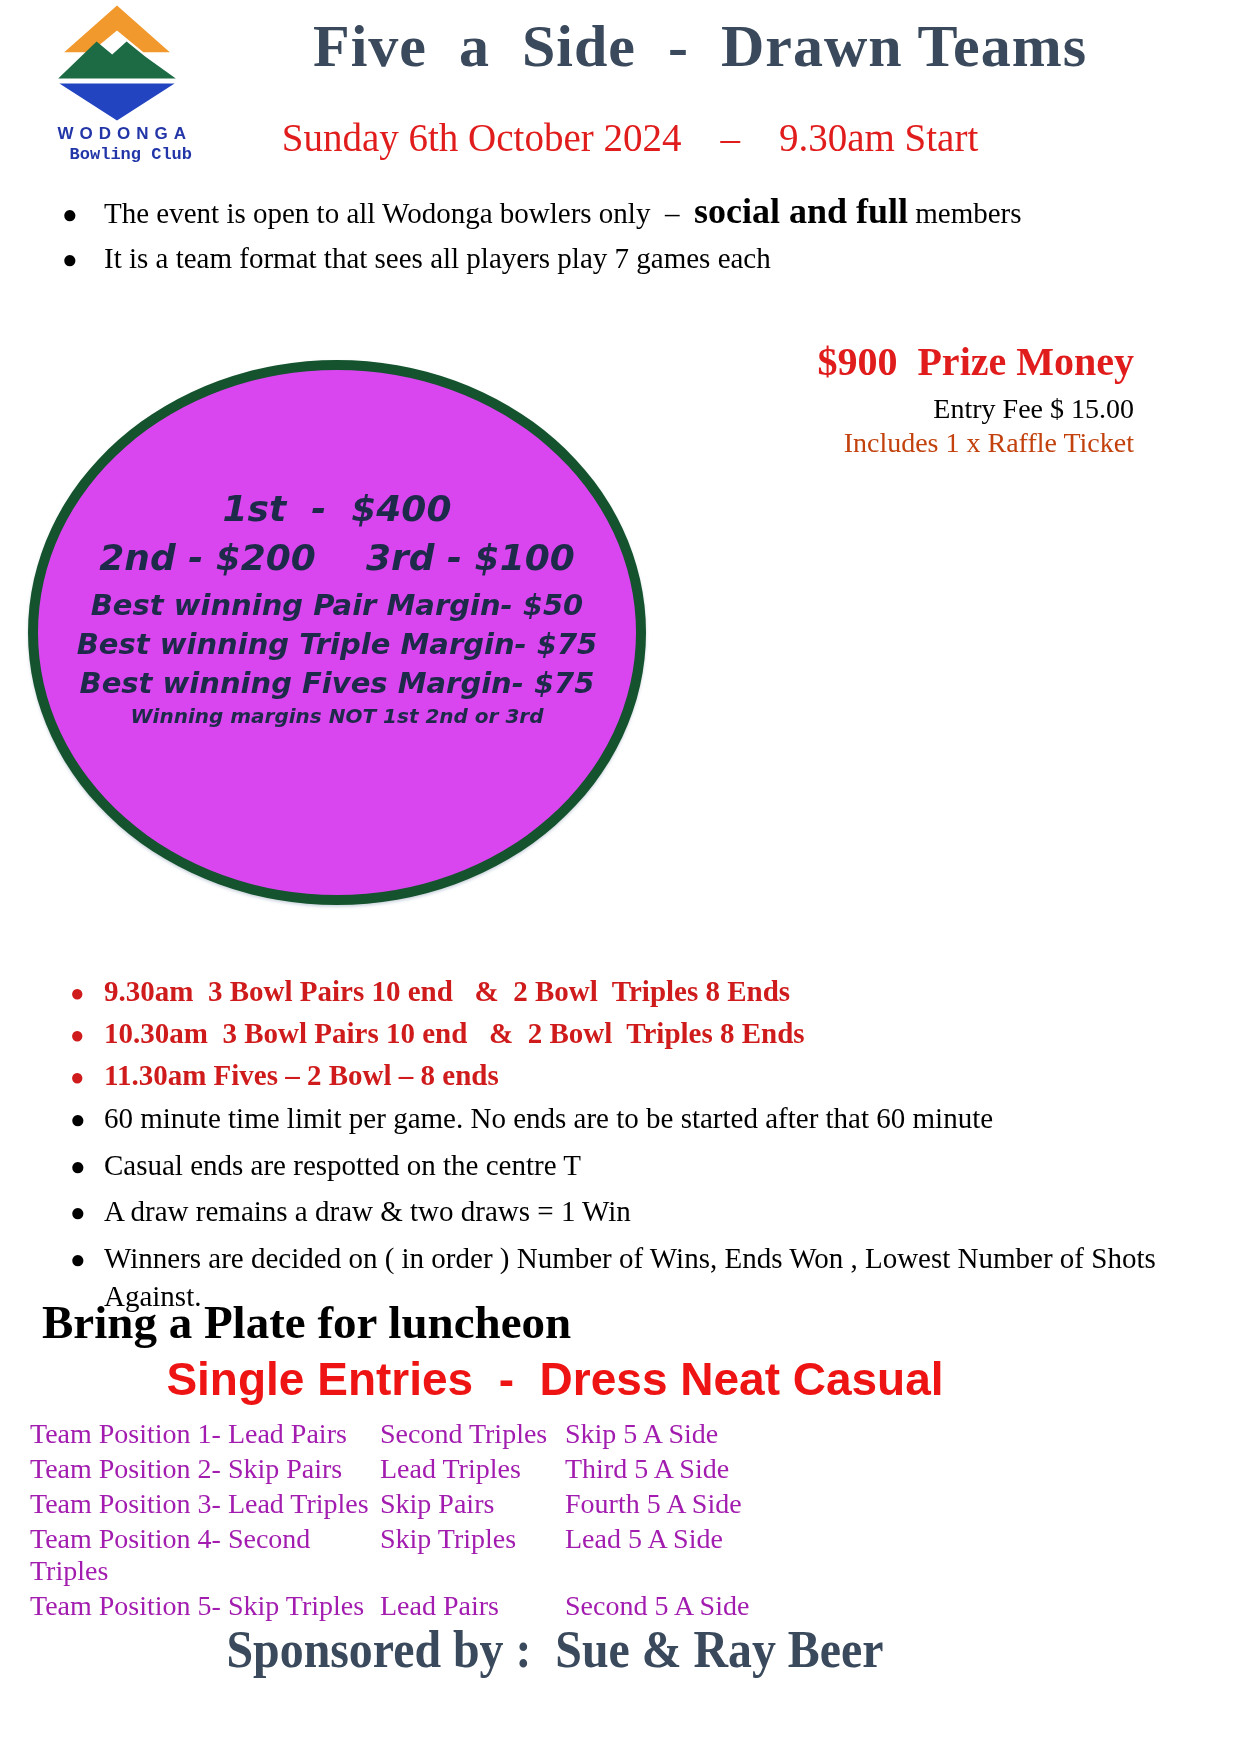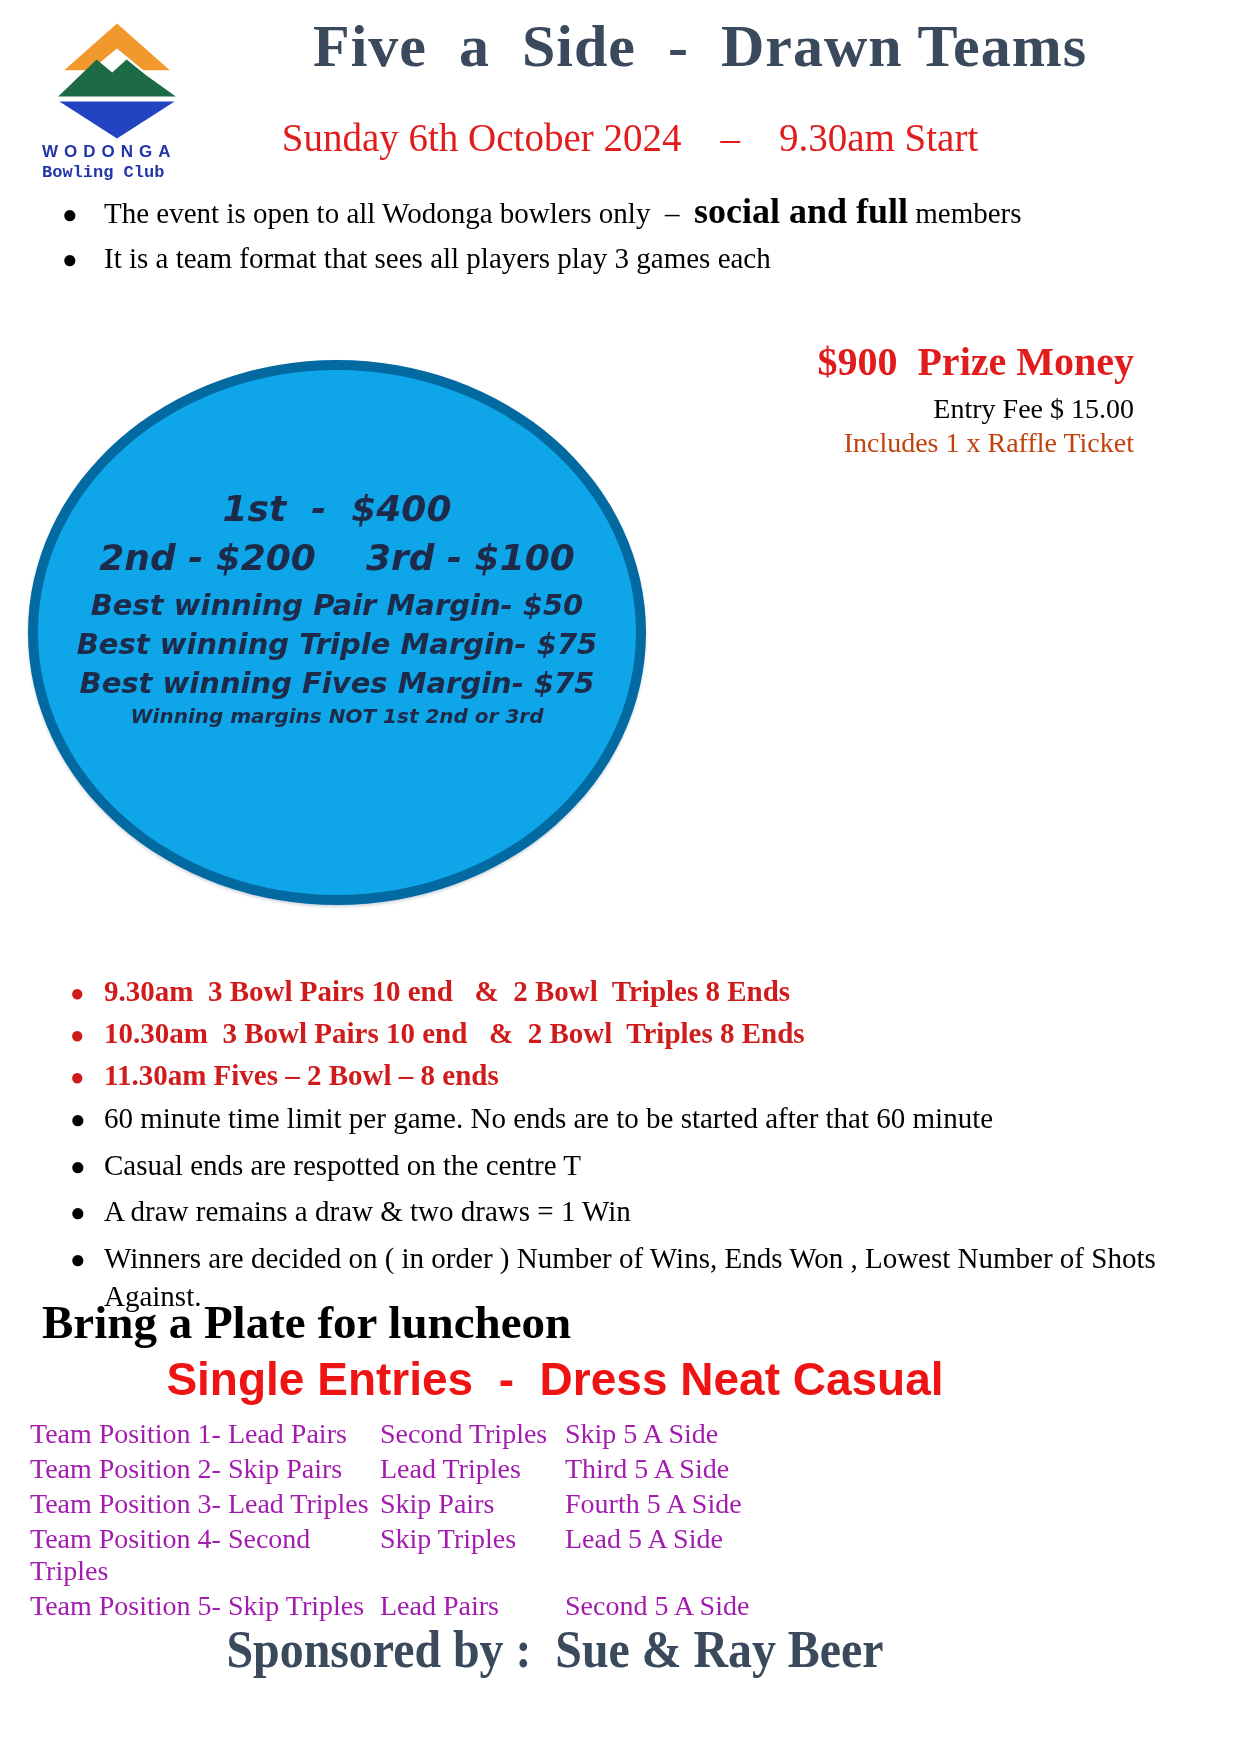--- a/index.html
+++ b/index.html
@@ -7,21 +7,21 @@
   .page {
     position: relative;
     width: 1240px; height: 1754px;
     margin: 0 auto;
     background: #ffffff;
     overflow: hidden;
   }
   .prewrap { white-space: pre-wrap; }
 
   
-  .logo-wrap { position: absolute; left: 42px; top: 22px; width: 150px; text-align: left; }
+  .logo-wrap { position: absolute; left: 42px; top: 4px; width: 150px; text-align: right; }
   .logo-svg { display: block; margin: 0 auto; }
   .logo-name { color: #2236a8; font-family: "Liberation Sans", sans-serif; font-weight: bold; font-size: 17px; letter-spacing: 6px; margin-top: 2px; }
   .logo-sub { color: #2236a8; font-family: Liberation Mono, monospace; font-weight: bold; font-size: 17px; margin-top: 1px; }
 
   .title {
     position: absolute; left: 170px; top: 12px; width: 1060px;
     font-size: 60px; font-weight: bold; color: #3a4a5c;
     letter-spacing: 1px; text-align: center;
   }
   .date-line {
@@ -39,22 +39,22 @@
   .prize-panel { position: absolute; left: 674px; top: 338px; width: 460px; text-align: right; }
   .prize-headline { font-size: 40px; font-weight: bold; color: #e11c1c; white-space: pre-wrap; }
   .prize-sub { font-size: 28px; color: #000; margin-top: 8px; }
   .prize-sub2 { font-size: 28px; color: #c2410c; margin-top: 2px; }
 
   
   .prize-ellipse {
     position: absolute; left: 28px; top: 360px;
     width: 618px; height: 545px;
     border-radius: 50%;
-    background: #0ea5e9;
-    border: 10px solid #0369a1;
+    background: #d946ef;
+    border: 10px solid #14532d;
     box-shadow: 0 2px 3px rgba(120,140,170,0.35);
   }
   .ellipse-text {
     position: absolute; left: 0; top: 118px; width: 100%;
     text-align: center; color: #1e2a4a;
     font-family: "DejaVu Sans", sans-serif; font-style: italic;
   }
   .el-line1 { font-size: 36px; font-weight: 600; margin-bottom: 8px; white-space: pre-wrap; }
   .el-line2 { font-size: 36px; font-weight: 600; margin-bottom: 10px; white-space: pre-wrap; }
   .el-line3 { font-size: 29px; font-weight: 600; margin-bottom: 5px; }
@@ -110,21 +110,21 @@
   <div class="title prewrap">Five  a  Side  -  Drawn Teams</div>
   <div class="date-line prewrap">Sunday 6th October 2024    –    9.30am Start</div>
 
   <div class="intro">
     <div class="bullet-row">
       <span class="marker">●</span>
       <span class="txt prewrap"><span>The event is open to all Wodonga bowlers only  –  </span><span class="b1-bold">social and full</span><span> members</span></span>
     </div>
     <div class="bullet-row">
       <span class="marker">●</span>
-      <span class="txt">It is a team format that sees all players play 3 games each</span>
+      <span class="txt">It is a team format that sees all players play 7 games each</span>
     </div>
   </div>
 
   <div class="prize-panel">
     <div class="prize-headline">$900  Prize Money</div>
     <div class="prize-sub">Entry Fee $ 15.00</div>
     <div class="prize-sub2">Includes 1 x Raffle Ticket</div>
   </div>
 
   <div class="prize-ellipse">

